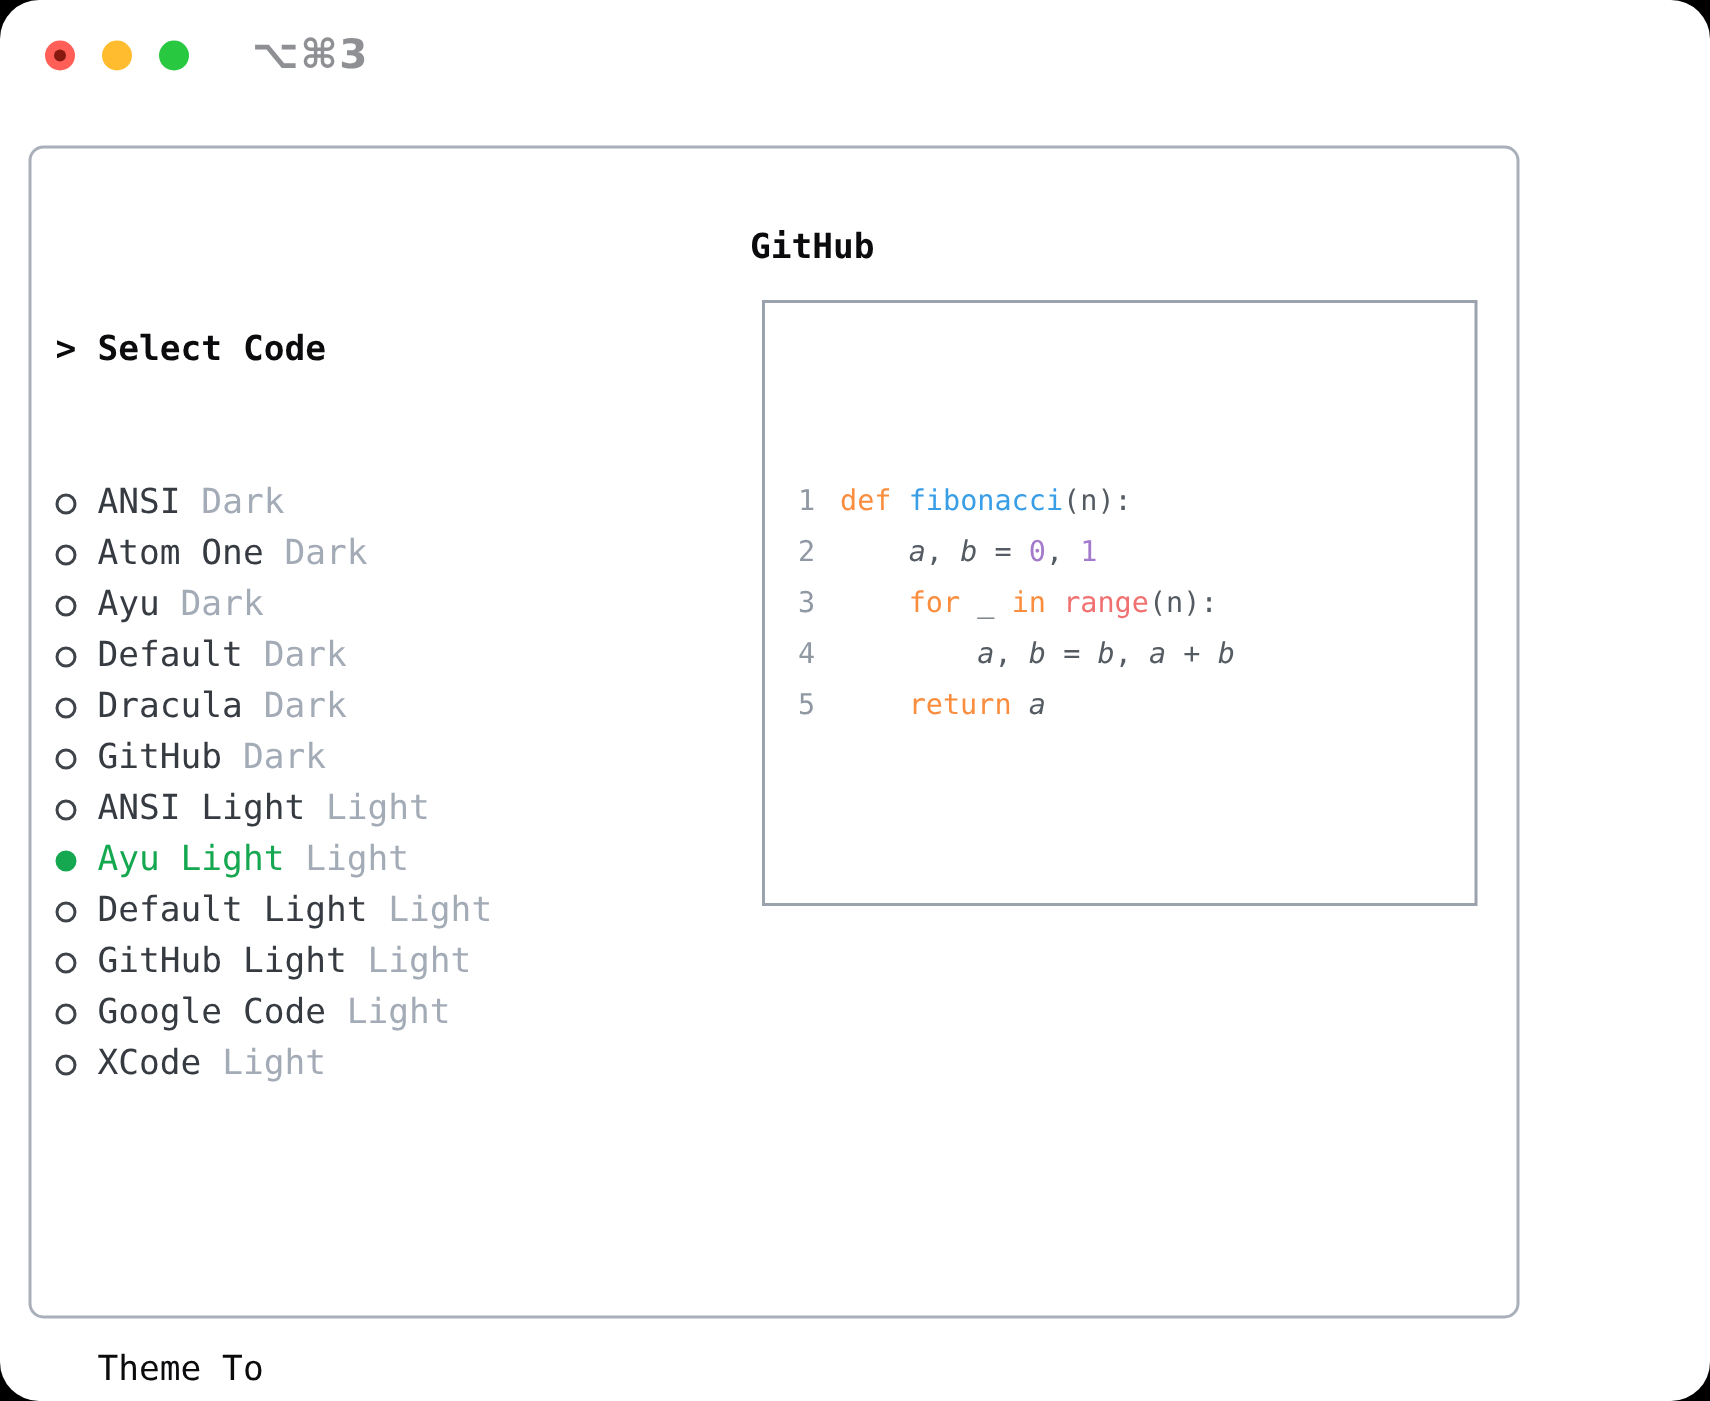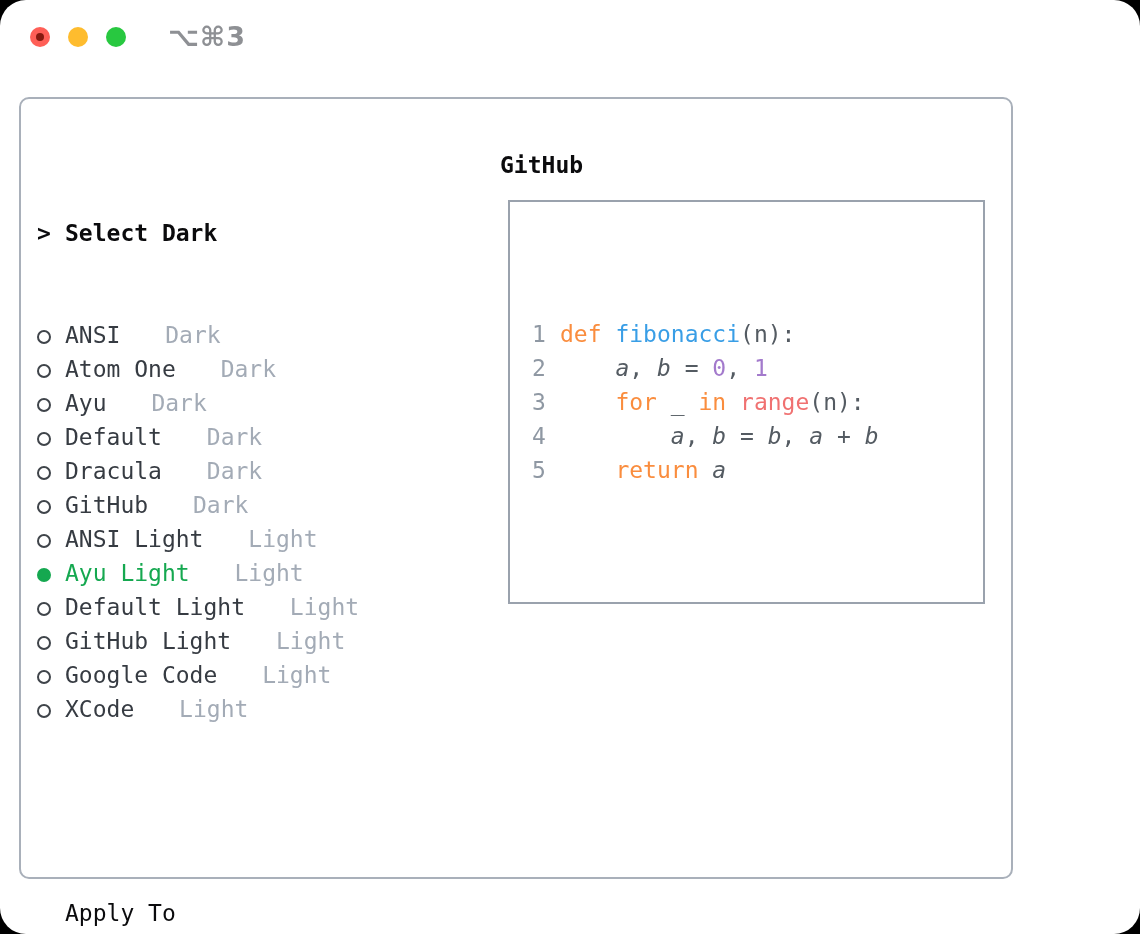--- a/index.html
+++ b/index.html
@@ -55,37 +55,37 @@
     border: 2px solid var(--radio_outline, #3f444a);
     border-radius: 50%;
     vertical-align: -1px;
   }
   .radio.on {
     border-color: var(--selected_green, #15a850);
     background: var(--selected_green, #15a850);
   }
   .hdr { color: var(--header_text, #0b0b0d); font-weight: bold; }
   .t-name { color: var(--item_name, #363b42); }
-  .t-variant { color: var(--item_variant, #a3abb6); margin-left: 31px; }
+  .t-variant { color: var(--item_variant, #a3abb6); }
   .theme-item.selected .t-name { color: var(--selected_green, #15a850); }
   .apply-hdr { color: var(--header_text, #0b0b0d); }
   .spacer { height: 34px; }
 
   
   .preview-header {
     position: absolute; left: 479px; top: 49px;
     font-size: 23px; line-height: 34px; font-weight: bold;
     color: var(--header_text, #0b0b0d);
   }
   .preview-box {
     position: absolute; left: 487px; top: 101px;
     width: 477px; height: 404px;
     border: 2px solid var(--preview_border, #9aa2ad);
     padding: 47px 0 0 22px;
-    font-size: 23px; line-height: 34px;
+    font-size: 19px; line-height: 34px;
     white-space: pre;
     overflow: hidden;
   }
   .code-line { height: 34px; }
   .ln {
     display: inline-block; width: 14px; margin-right: 14px;
     color: var(--line_number, #8f98a3);
   }
   .tk-kw  { color: var(--code_keyword, #fa8d3e); }
   .tk-fn  { color: var(--code_function, #399ee6); }
@@ -104,24 +104,24 @@
       <div class="inner-dot"></div>
     </div>
     <div class="light" id="light-1" style="background: rgb(254, 188, 46);"></div>
     <div class="light" id="light-2" style="background: rgb(40, 200, 64);"></div>
   </div>
   <div class="window-title">⌥⌘3</div>
 
   <div class="panel">
 
     <div class="left-col">
-      <div class="row"><span class="marker arrow">&gt;</span><span class="hdr">Select Dark</span></div>
+      <div class="row"><span class="marker arrow">&gt;</span><span class="hdr">Select Code</span></div>
       <div id="theme-items"><div class="row theme-item"><span class="marker"><span class="radio"></span></span><span class="t-name">ANSI</span><span class="t-variant"> Dark</span></div><div class="row theme-item"><span class="marker"><span class="radio"></span></span><span class="t-name">Atom One</span><span class="t-variant"> Dark</span></div><div class="row theme-item"><span class="marker"><span class="radio"></span></span><span class="t-name">Ayu</span><span class="t-variant"> Dark</span></div><div class="row theme-item"><span class="marker"><span class="radio"></span></span><span class="t-name">Default</span><span class="t-variant"> Dark</span></div><div class="row theme-item"><span class="marker"><span class="radio"></span></span><span class="t-name">Dracula</span><span class="t-variant"> Dark</span></div><div class="row theme-item"><span class="marker"><span class="radio"></span></span><span class="t-name">GitHub</span><span class="t-variant"> Dark</span></div><div class="row theme-item"><span class="marker"><span class="radio"></span></span><span class="t-name">ANSI Light</span><span class="t-variant"> Light</span></div><div class="row theme-item selected"><span class="marker"><span class="radio on"></span></span><span class="t-name">Ayu Light</span><span class="t-variant"> Light</span></div><div class="row theme-item"><span class="marker"><span class="radio"></span></span><span class="t-name">Default Light</span><span class="t-variant"> Light</span></div><div class="row theme-item"><span class="marker"><span class="radio"></span></span><span class="t-name">GitHub Light</span><span class="t-variant"> Light</span></div><div class="row theme-item"><span class="marker"><span class="radio"></span></span><span class="t-name">Google Code</span><span class="t-variant"> Light</span></div><div class="row theme-item"><span class="marker"><span class="radio"></span></span><span class="t-name">XCode</span><span class="t-variant"> Light</span></div></div>
       <div class="row spacer"></div>
-      <div class="row"><span class="marker"></span><span class="apply-hdr">Apply To</span></div>
+      <div class="row"><span class="marker"></span><span class="apply-hdr">Theme To</span></div>
       
       
       
     </div>
 
     <div class="preview-header">GitHub</div>
 
     <div class="preview-box">
       <div id="code-lines"><div class="code-line"><span class="ln">1</span><span class="tk-kw">def</span><span class="tk-fg"> </span><span class="tk-fn">fibonacci</span><span class="tk-fg">(n):</span></div><div class="code-line"><span class="ln">2</span><span class="tk-fg">    </span><span class="tk-var">a</span><span class="tk-fg">, </span><span class="tk-var">b</span><span class="tk-fg"> = </span><span class="tk-num">0</span><span class="tk-fg">, </span><span class="tk-num">1</span></div><div class="code-line"><span class="ln">3</span><span class="tk-fg">    </span><span class="tk-kw">for</span><span class="tk-fg"> _ </span><span class="tk-kw">in</span><span class="tk-fg"> </span><span class="tk-bi">range</span><span class="tk-fg">(n):</span></div><div class="code-line"><span class="ln">4</span><span class="tk-fg">        </span><span class="tk-var">a</span><span class="tk-fg">, </span><span class="tk-var">b</span><span class="tk-fg"> = </span><span class="tk-var">b</span><span class="tk-fg">, </span><span class="tk-var">a</span><span class="tk-fg"> + </span><span class="tk-var">b</span></div><div class="code-line"><span class="ln">5</span><span class="tk-fg">    </span><span class="tk-kw">return</span><span class="tk-fg"> </span><span class="tk-var">a</span></div></div>
       <div class="code-line"></div>

